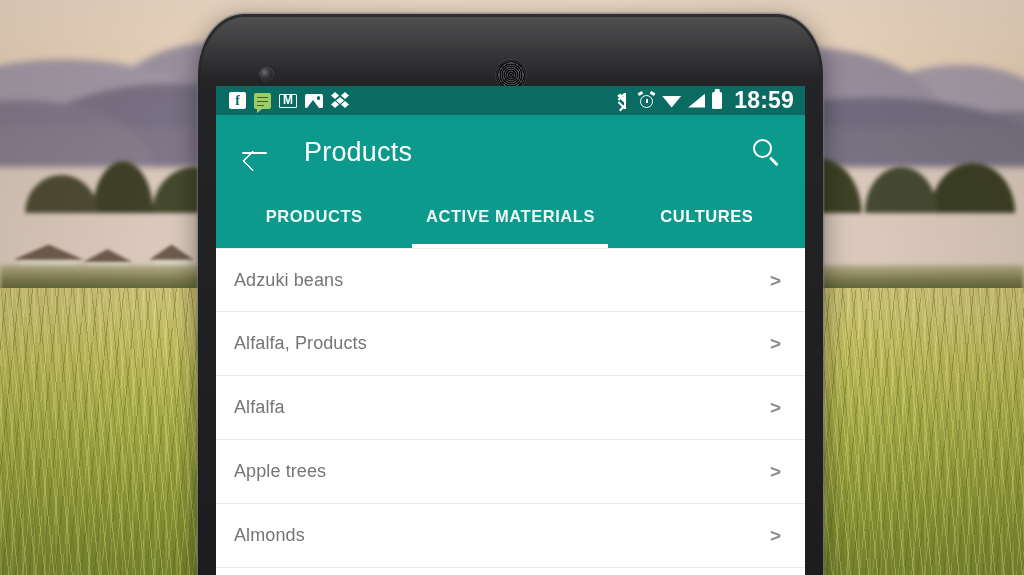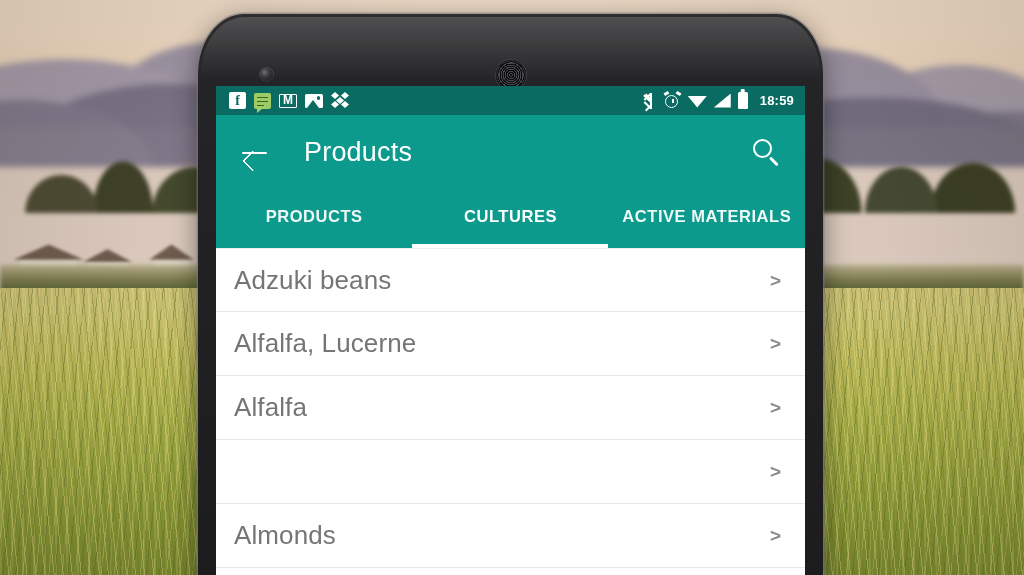--- a/index.html
+++ b/index.html
@@ -305,21 +305,21 @@
   .si-battery {
     width: 10px; height: 17px; background: #fff; border-radius: 1.5px;
     position: relative;
   }
   .si-battery::before {
     content: ""; position: absolute; left: 50%; top: -3px;
     transform: translateX(-50%);
     width: 4.5px; height: 3px; background: #fff; border-radius: 1px 1px 0 0;
   }
   .status-clock {
-    font-size: 13px; font-weight: bold; letter-spacing: .2px;
+    font-size: 23px; font-weight: bold; letter-spacing: .2px;
     color: #fff; margin-left: 5px;
   }
 
   
   .app-bar {
     height: 75px;
     background: #0c9a8c;
     display: flex;
     align-items: center;
     padding: 0 22px 0 24px;
@@ -396,21 +396,21 @@
     display: flex;
     align-items: center;
     padding: 0 24px 0 18px;
     border-bottom: 1.2px solid #e9e9e9;
     background: #fff;
     cursor: pointer;
   }
   .list-row:first-child { border-top: 1px solid #efefef; }
   .row-label {
     color: #757575;
-    font-size: 26px;
+    font-size: 18px;
     letter-spacing: .1px;
     white-space: nowrap;
   }
   .row-chevron {
     margin-left: auto;
     color: #8a8a8a;
     font-size: 19px;
     font-weight: bold;
     line-height: 1;
     font-family: "Liberation Sans", sans-serif;
@@ -488,39 +488,40 @@
         <div class="back-arrow"></div>
         <div class="app-title">Products</div>
         <div class="search-btn">
           <div class="glass"></div>
             <div class="handle"></div>
         </div>
       </div>
 
       <div class="tab-bar">
         <div class="tab inactive">PRODUCTS</div>
+        <div class="tab inactive">ACTIVE MATERIALS</div>
         <div class="tab">CULTURES</div>
-        <div class="tab inactive">ACTIVE MATERIALS</div>
         <div class="tab-indicator"></div>
       </div>
 
       <div class="list">
         <div class="list-row">
           <div class="row-label">Adzuki beans</div>
           <div class="row-chevron">&gt;</div>
         </div>
         <div class="list-row">
-          <div class="row-label">Alfalfa, Lucerne</div>
+          <div class="row-label">Alfalfa, Products</div>
           <div class="row-chevron">&gt;</div>
         </div>
         <div class="list-row">
           <div class="row-label">Alfalfa</div>
           <div class="row-chevron">&gt;</div>
         </div>
         <div class="list-row">
+          <div class="row-label">Apple trees</div>
           <div class="row-chevron">&gt;</div>
         </div>
         <div class="list-row">
           <div class="row-label">Almonds</div>
           <div class="row-chevron">&gt;</div>
         </div>
       </div>
 
     </div>
   </div>

